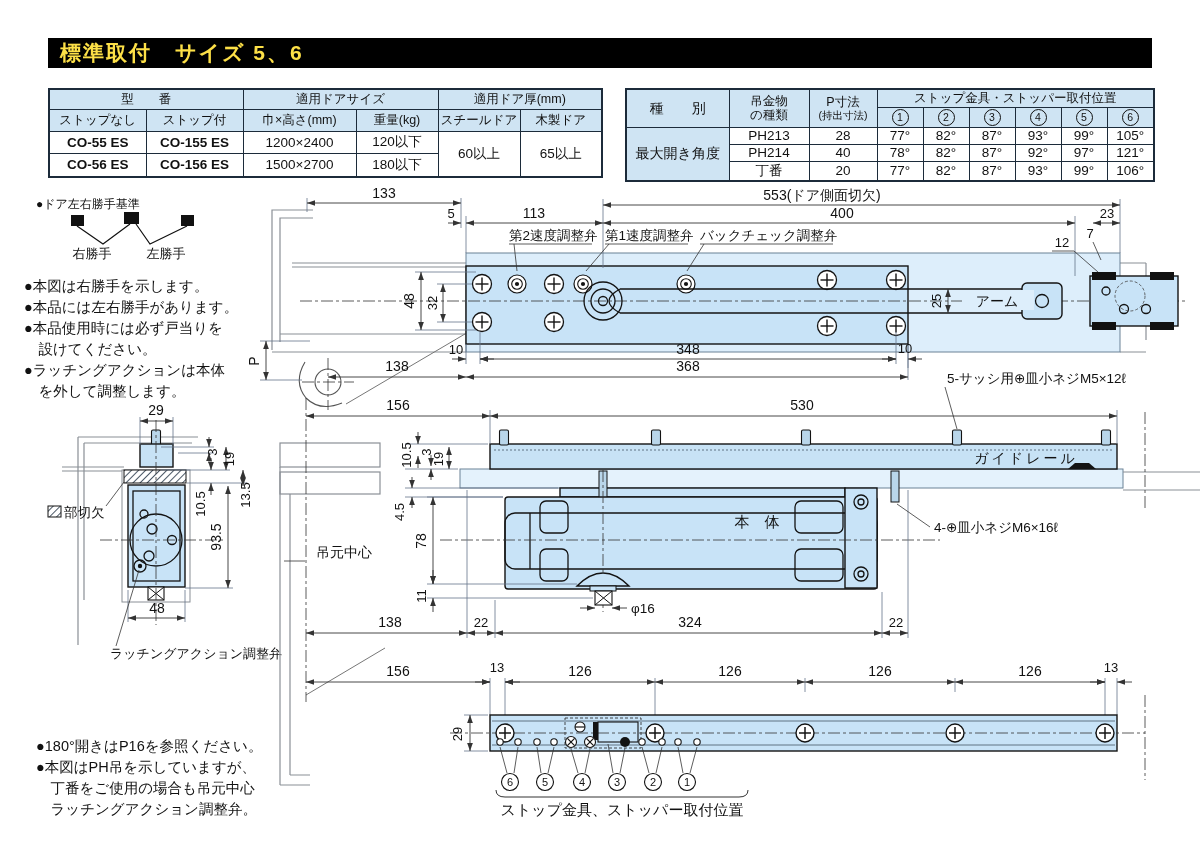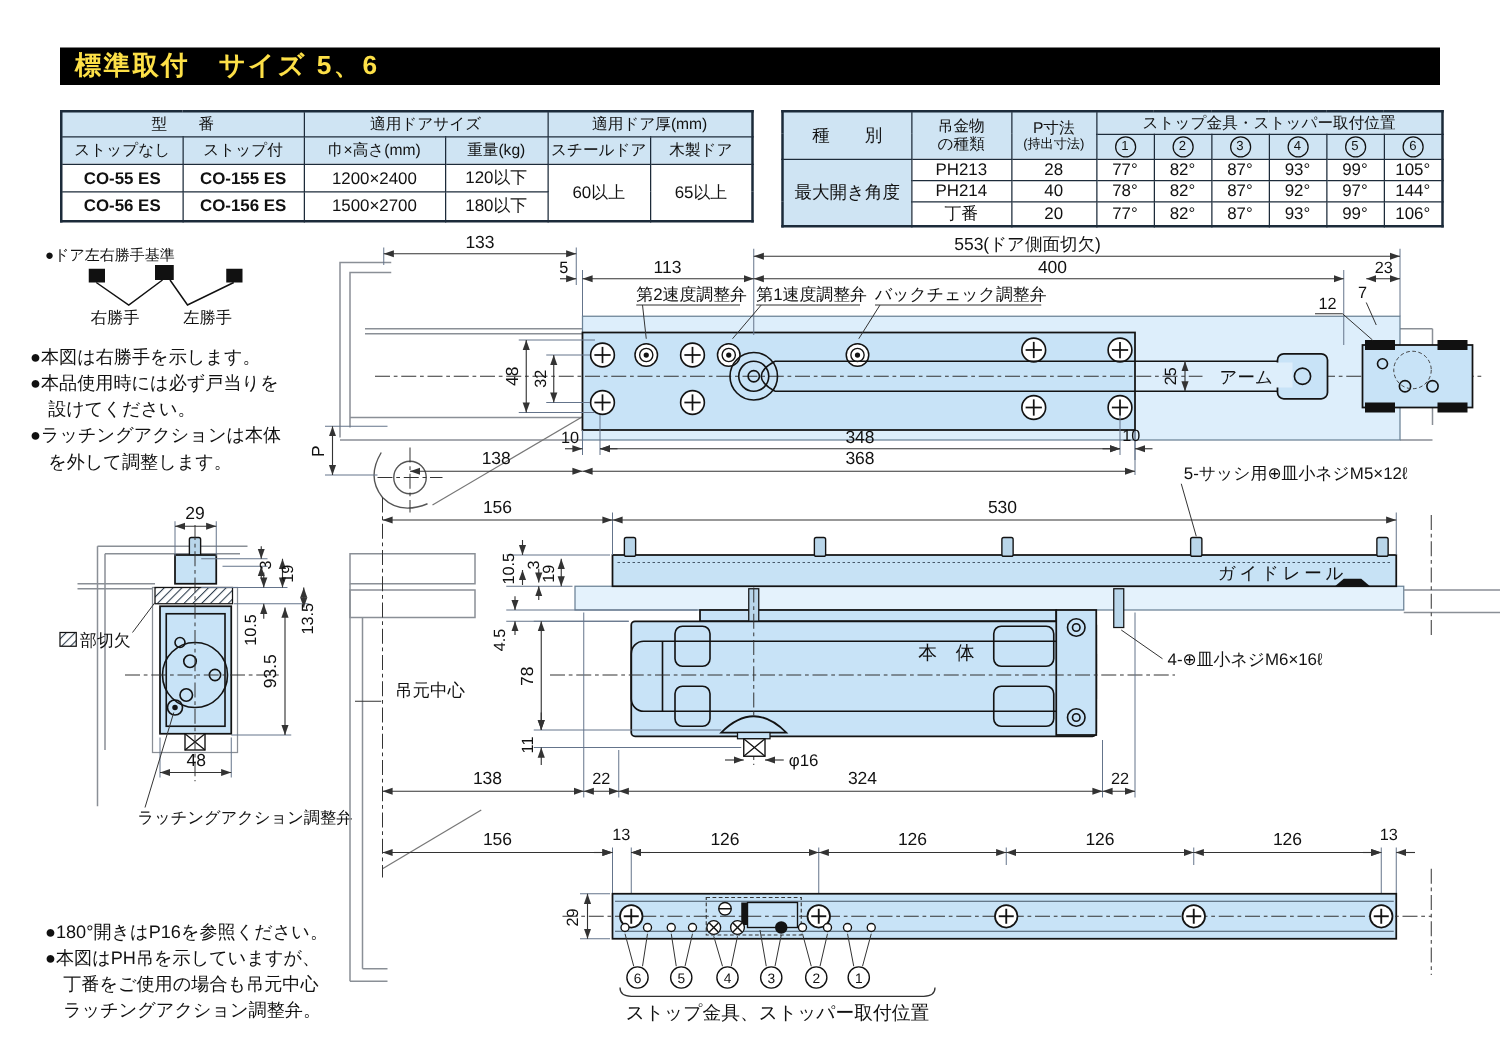--- a/index.html
+++ b/index.html
@@ -118,38 +118,39 @@
     <td>105°</td>
   </tr>
   <tr style="height:17px">
     <td>PH214</td>
     <td>40</td>
     <td>78°</td>
     <td>82°</td>
     <td>87°</td>
     <td>92°</td>
     <td>97°</td>
-    <td>144°</td>
+    <td>121°</td>
   </tr>
   <tr style="height:17px">
     <td>丁番</td>
     <td>20</td>
     <td>77°</td>
     <td>82°</td>
     <td>87°</td>
     <td>93°</td>
     <td>99°</td>
     <td>106°</td>
   </tr>
 </tbody>
   </table>
 
 <div id="swing-title" class="abs" style="left:36px;top:196px">●ドア左右勝手基準</div>
 <div class="abs notes" style="left:24px;top:276px">
   <div>●本図は右勝手を示します。</div>
+  <div>●本品には左右勝手があります。</div>
   <div>●本品使用時には必ず戸当りを</div>
   <div>　設けてください。</div>
   <div>●ラッチングアクションは本体</div>
   <div>　を外して調整します。</div>
 </div>
 <div class="abs notes" style="left:36px;top:736px">
   <div>●180°開きはP16を参照ください。</div>
   <div>●本図はPH吊を示していますが、</div>
   <div>　丁番をご使用の場合も吊元中心</div>
   <div>　ラッチングアクション調整弁。</div>

